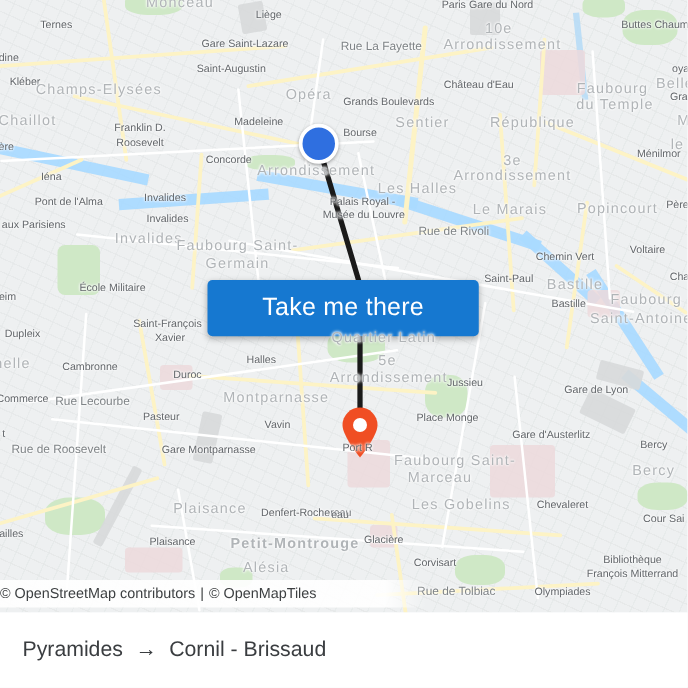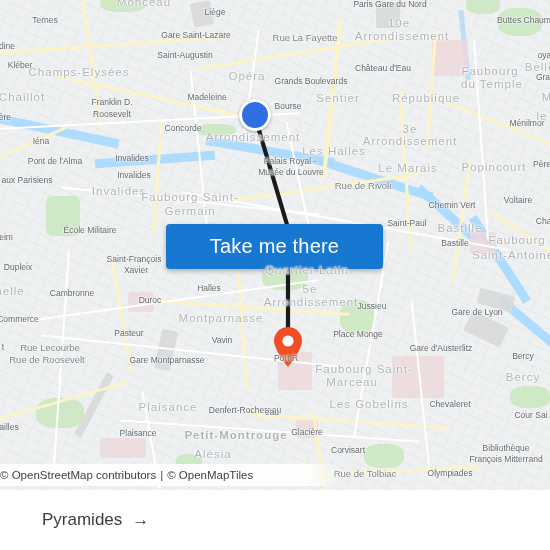--- a/index.html
+++ b/index.html
@@ -70,21 +70,21 @@
   #attrib .txt{}
   #attrib a{color:#3c3f41;text-decoration:none;}
   #attrib .sep{padding:0 4px;color:#3c3f41;}
 
   
   #footer{
     position:absolute;left:0;top:490px;width:550px;height:60px;
     background:#ffffff;display:flex;align-items:center;
     justify-content:space-between;padding:0 18px;box-sizing:border-box;
   }
-  #trip{display:flex;align-items:center;font-size:17px;color:#3a3d40;margin-left:24px;}
+  #trip{display:flex;align-items:center;font-size:17px;color:#3a3d40;}
   #trip .arrow{margin:0 10px;font-size:17px;color:#3a3d40;}
   #brand{display:flex;align-items:center;}
   #brand .word{font-size:24px;font-weight:bold;color:#17181a;letter-spacing:-.6px;margin-left:1px;}
 </style>
 </head>
 <body>
 
 <div id="app">
 
   <div id="map">
@@ -240,21 +240,21 @@
         <div class="lbl area2" style="left: 307px; top: 271px;">Quartier Latin</div>
         <div class="lbl area2" style="left: 10px; top: 292px;">nelle</div>
         <div class="lbl sta" style="left: 72px; top: 293px;">Cambronne</div>
         <div class="lbl sta" style="left: 209px; top: 288px;">Halles</div>
         <div class="lbl area2" style="left: 310px; top: 290px;">5e</div>
         <div class="lbl area2" style="left: 311px; top: 303px;">Arrondissement</div>
         <div class="lbl sta" style="left: 372px; top: 306px;">Jussieu</div>
         <div class="lbl sta" style="left: 477px; top: 312px;">Gare de Lyon</div>
         <div class="lbl sta" style="left: 150px; top: 300px;">Duroc</div>
         <div class="lbl sta" style="left: 18px; top: 319px;">Commerce</div>
-        <div class="lbl street" style="left: 50px; top: 322px; margin-top: 26px;">Rue Lecourbe</div>
+        <div class="lbl street" style="left: 74px; top: 322px;">Rue Lecourbe</div>
         <div class="lbl area2" style="left: 221px; top: 319px;">Montparnasse</div>
         <div class="lbl sta" style="left: 129px; top: 333px;">Pasteur</div>
         <div class="lbl sta" style="left: 222px; top: 340px;">Vavin</div>
         <div class="lbl sta" style="left: 358px; top: 334px;">Place Monge</div>
         <div class="lbl sta" style="left: 3px; top: 347px;">t</div>
         <div class="lbl street" style="left: 47px; top: 360px;">Rue de Roosevelt</div>
         <div class="lbl sta" style="left: 167px; top: 360px;">Gare Montparnasse</div>
         <div class="lbl sta" style="left: 266px; top: 358px; padding-left: 40px;">Port R</div>
         <div class="lbl sta" style="left: 441px; top: 348px;">Gare d'Austerlitz</div>
         <div class="lbl sta" style="left: 523px; top: 356px;">Bercy</div>
@@ -289,16 +289,17 @@
       <span class="txt">
         <a href="#">© OpenStreetMap contributors</a><span class="sep">|</span><a href="#">© OpenMapTiles</a>
       </span>
     </div>
   </div>
 
   <div id="footer">
     <div id="trip">
       <span>Pyramides</span>
       <span class="arrow">→</span>
+      <span>Cornil - Brissaud</span>
     </div>
   </div>
 
 </div>
 
 </body></html>

